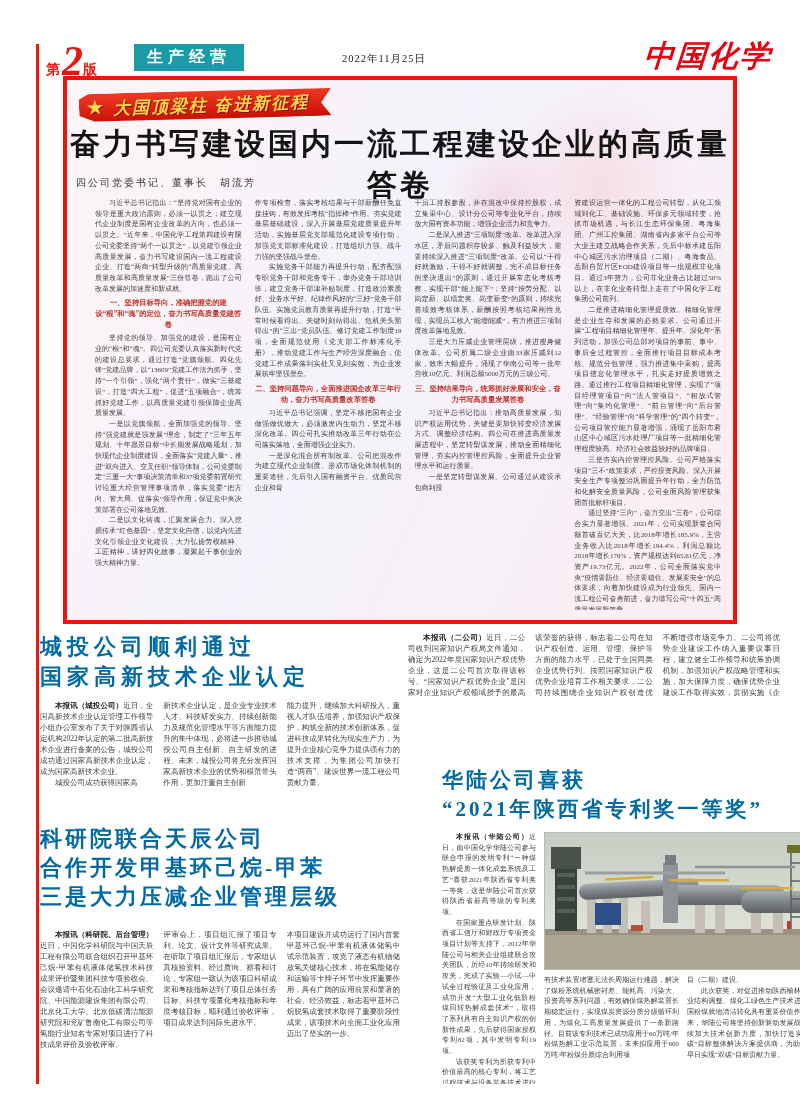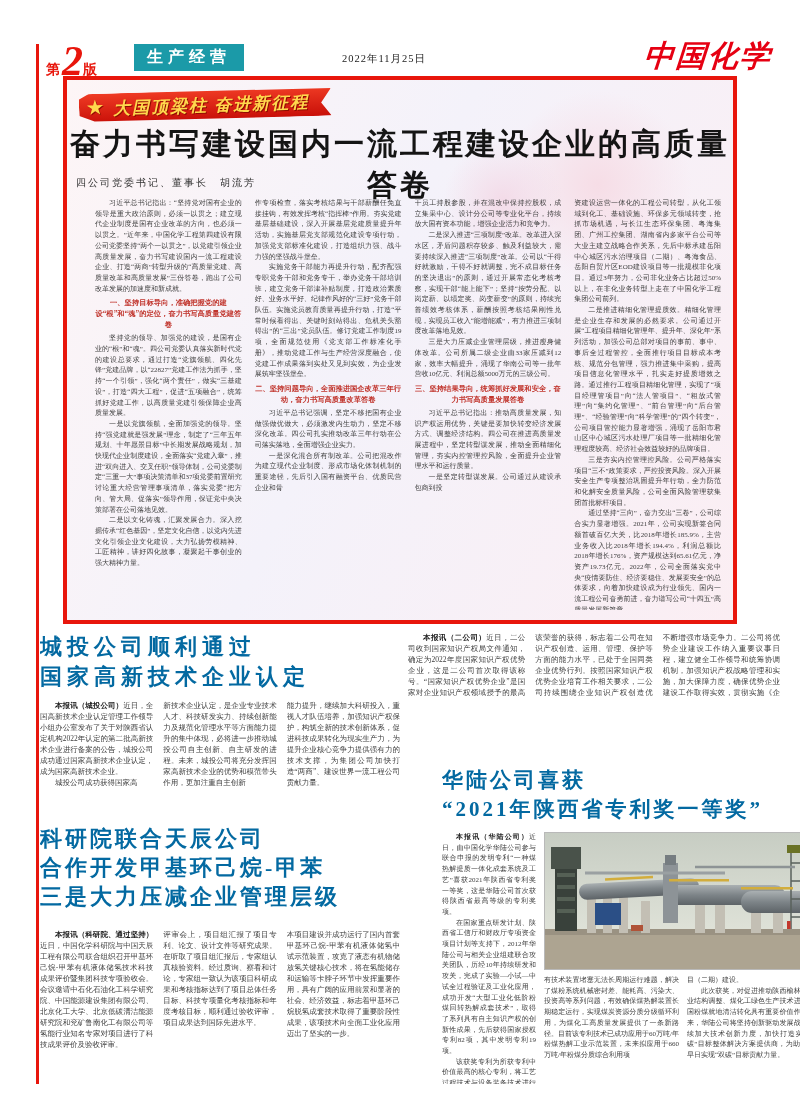--- a/index.html
+++ b/index.html
@@ -83,21 +83,21 @@
   <div class="ribbon">
     <span class="emblem">★</span>
     <span>大国顶梁柱 奋进新征程</span>
   </div>
   <div class="main-headline">奋力书写建设国内一流工程建设企业的高质量答卷</div>
   <div class="byline">四公司党委书记、董事长　胡流芳</div>
   <div class="main-cols">
       <div class="col">
         <p class="bp">习近平总书记指出：“坚持党对国有企业的领导是重大政治原则，必须一以贯之；建立现代企业制度是国有企业改革的方向，也必须一以贯之。”近年来，中国化学工程第四建设有限公司党委坚持“两个一以贯之”，以党建引领企业高质量发展，奋力书写建设国内一流工程建设企业、打造“两商”转型升级的“高质量党建、高质量改革和高质量发展”三份答卷，跑出了公司改革发展的加速度和新成就。</p>
         <p class="bp sub">一、坚持目标导向，准确把握党的建设“根”和“魂”的定位，奋力书写高质量党建答卷</p>
-        <p class="bp">坚持党的领导、加强党的建设，是国有企业的“根”和“魂”。四公司党委认真落实新时代党的建设总要求，通过打造“党旗领航、四化先锋”党建品牌，以“22827”党建工作法为抓手，坚持“一个引领”，强化“两个责任”，做实“三基建设”，打造“四大工程”，促进“五项融合”，统筹抓好党建工作，以高质量党建引领保障企业高质量发展。</p>
+        <p class="bp">坚持党的领导、加强党的建设，是国有企业的“根”和“魂”。四公司党委认真落实新时代党的建设总要求，通过打造“党旗领航、四化先锋”党建品牌，以“13609”党建工作法为抓手，坚持“一个引领”，强化“两个责任”，做实“三基建设”，打造“四大工程”，促进“五项融合”，统筹抓好党建工作，以高质量党建引领保障企业高质量发展。</p>
         <p class="bp">一是以党旗领航，全面加强党的领导。坚持“强党建就是强发展”理念，制定了“三年五年规划、十年愿景目标”中长期发展战略规划，加快现代企业制度建设，全面落实“党建入章”，推进“双向进入、交叉任职”领导体制，公司党委制定“三重一大”事项决策清单和37项党委前置研究讨论重大经营管理事项清单，落实党委“把方向、管大局、促落实”领导作用，保证党中央决策部署在公司落地见效。</p>
         <p class="bp">二是以文化铸魂，汇聚发展合力。深入挖掘传承“红色基因”，坚定文化自信，以党内先进文化引领企业文化建设，大力弘扬劳模精神、工匠精神，讲好四化故事，凝聚起干事创业的强大精神力量。</p>
       </div>
       <div class="col">
         <p class="bp cont">作专项检查，落实考核结果与干部薪酬任免直接挂钩，有效发挥考核“指挥棒”作用。夯实党建基层基础建设，深入开展基层党建质量提升年活动，实施基层党支部规范化建设专项行动，加强党支部标准化建设，打造组织力强、战斗力强的坚强战斗堡垒。</p>
         <p class="bp">实施党务干部能力再提升行动，配齐配强专职党务干部和党务专干，举办党务干部培训班，建立党务干部津补贴制度，打造政治素质好、业务水平好、纪律作风好的“三好”党务干部队伍。实施党员教育质量再提升行动，打造“平常时候看得出、关键时刻站得出、危机关头豁得出”的“三出”党员队伍。修订党建工作制度19项，全面规范使用《党支部工作标准化手册》，推动党建工作与生产经营深度融合，使党建工作成果落到实处又见到实效，为企业发展筑牢坚强堡垒。</p>
         <p class="bp sub">二、坚持问题导向，全面推进国企改革三年行动，奋力书写高质量改革答卷</p>
         <p class="bp">习近平总书记强调，坚定不移把国有企业做强做优做大，必须激发内生动力，坚定不移深化改革。四公司扎实推动改革三年行动在公司落实落地，全面增强企业实力。</p>
         <p class="bp">一是深化混合所有制改革。公司把混改作为建立现代企业制度、形成市场化体制机制的重要途径，先后引入国有融资平台、优质民营企业和骨</p>
       </div>
@@ -152,21 +152,21 @@
 </div>
 
 <div class="article" id="art-keyan">
   <div class="art-headline">
       <span class="hl">科研院联合天辰公司</span>
       <span class="hl">合作开发甲基环己烷-甲苯</span>
       <span class="hl">三是大力压减企业管理层级</span>
     </div>
   <div class="body-cols">
       <div class="col">
-        <p class="bp"><b>本报讯（科研院、通过坚持）</b>近日，中国化学科研院与中国天辰工程有限公司联合组织召开甲基环己烷-甲苯有机液体储氢技术科技成果评价暨集团科技专项验收会。会议邀请中石化石油化工科学研究院、中国能源建设集团有限公司、北京化工大学、北京低碳清洁能源研究院和兖矿鲁南化工有限公司等氢能行业知名专家对项目进行了科技成果评价及验收评审。</p>
+        <p class="bp"><b>本报讯（科研院、后台管理）</b>近日，中国化学科研院与中国天辰工程有限公司联合组织召开甲基环己烷-甲苯有机液体储氢技术科技成果评价暨集团科技专项验收会。会议邀请中石化石油化工科学研究院、中国能源建设集团有限公司、北京化工大学、北京低碳清洁能源研究院和兖矿鲁南化工有限公司等氢能行业知名专家对项目进行了科技成果评价及验收评审。</p>
       </div>
       <div class="col">
         <p class="bp cont">评审会上，项目组汇报了项目专利、论文、设计文件等研究成果。在听取了项目组汇报后，专家组认真核验资料。经过质询、察看和讨论，专家组一致认为该项目科研成果和考核指标达到了项目总体任务目标、科技专项量化考核指标和年度考核目标，顺利通过验收评审，项目成果达到国际先进水平。</p>
       </div>
       <div class="col">
         <p class="bp cont">本项目建设并成功运行了国内首套甲基环己烷-甲苯有机液体储氢中试示范装置，攻克了液态有机物储放氢关键核心技术，将在氢能储存和运输等卡脖子环节中发挥重要作用，具有广阔的应用前景和显著的社会、经济效益，标志着甲基环己烷脱氢成套技术取得了重要阶段性成果，该项技术向全面工业化应用迈出了坚实的一步。</p>
       </div>
     </div>
 </div>
 

